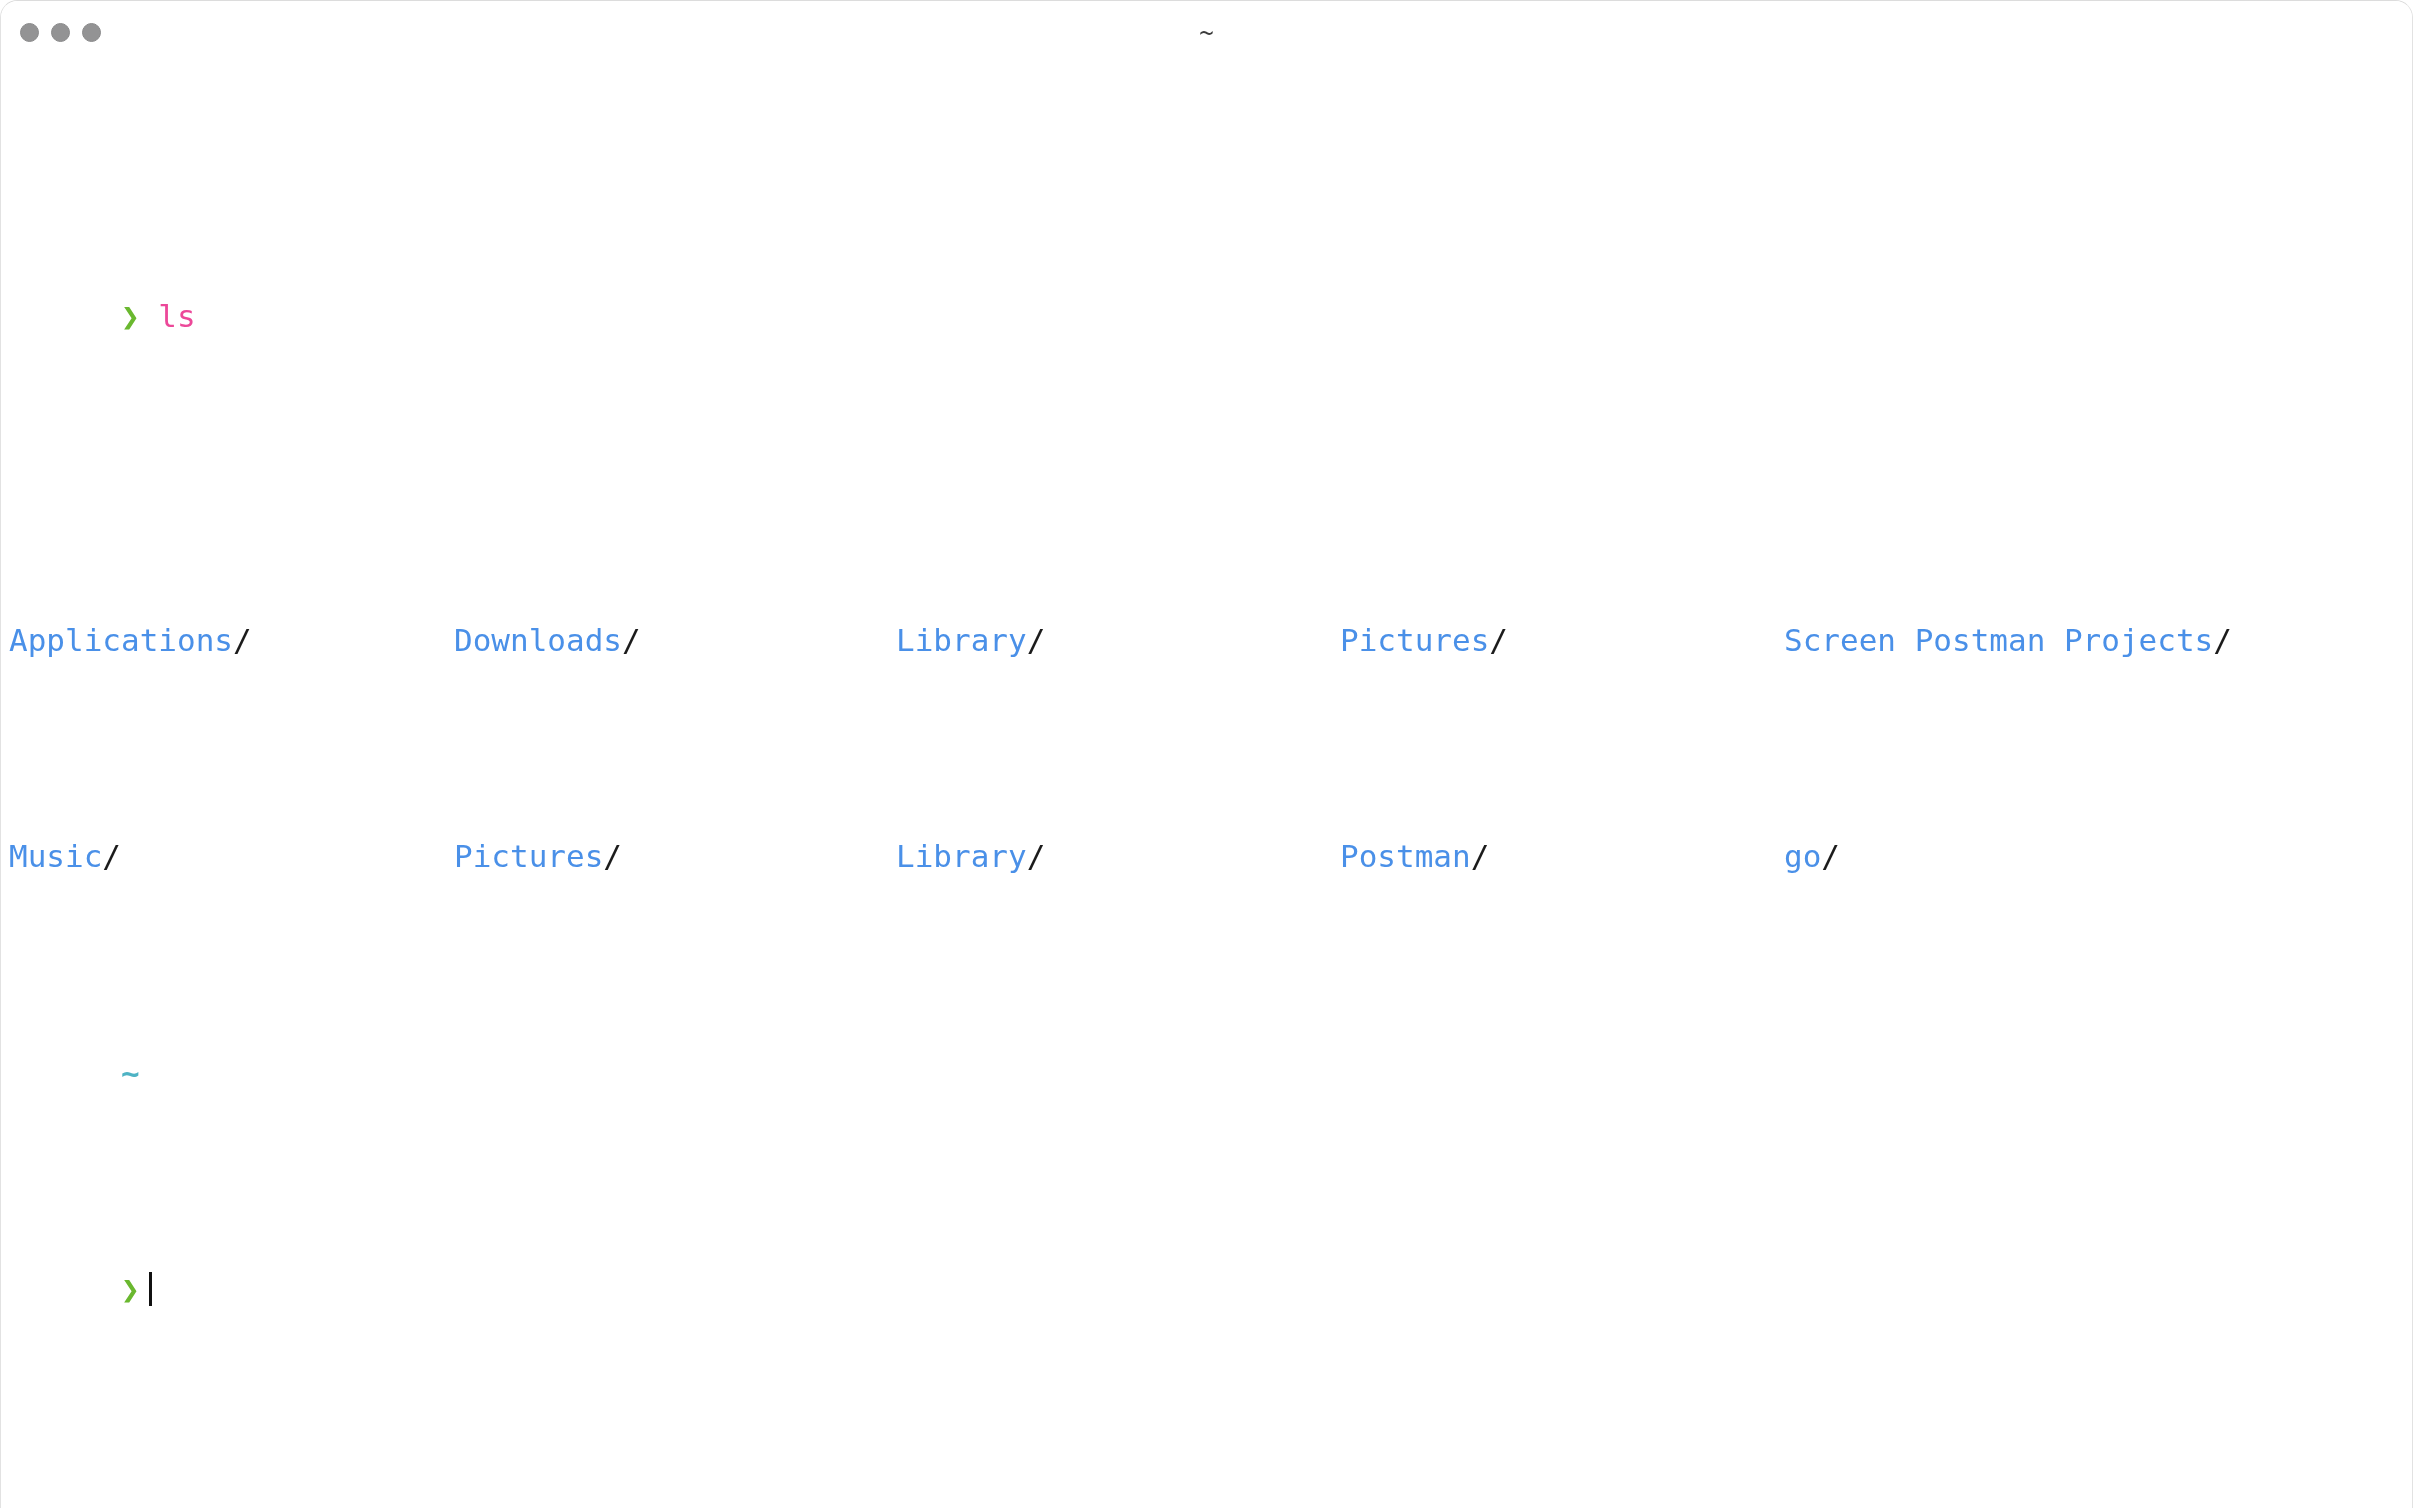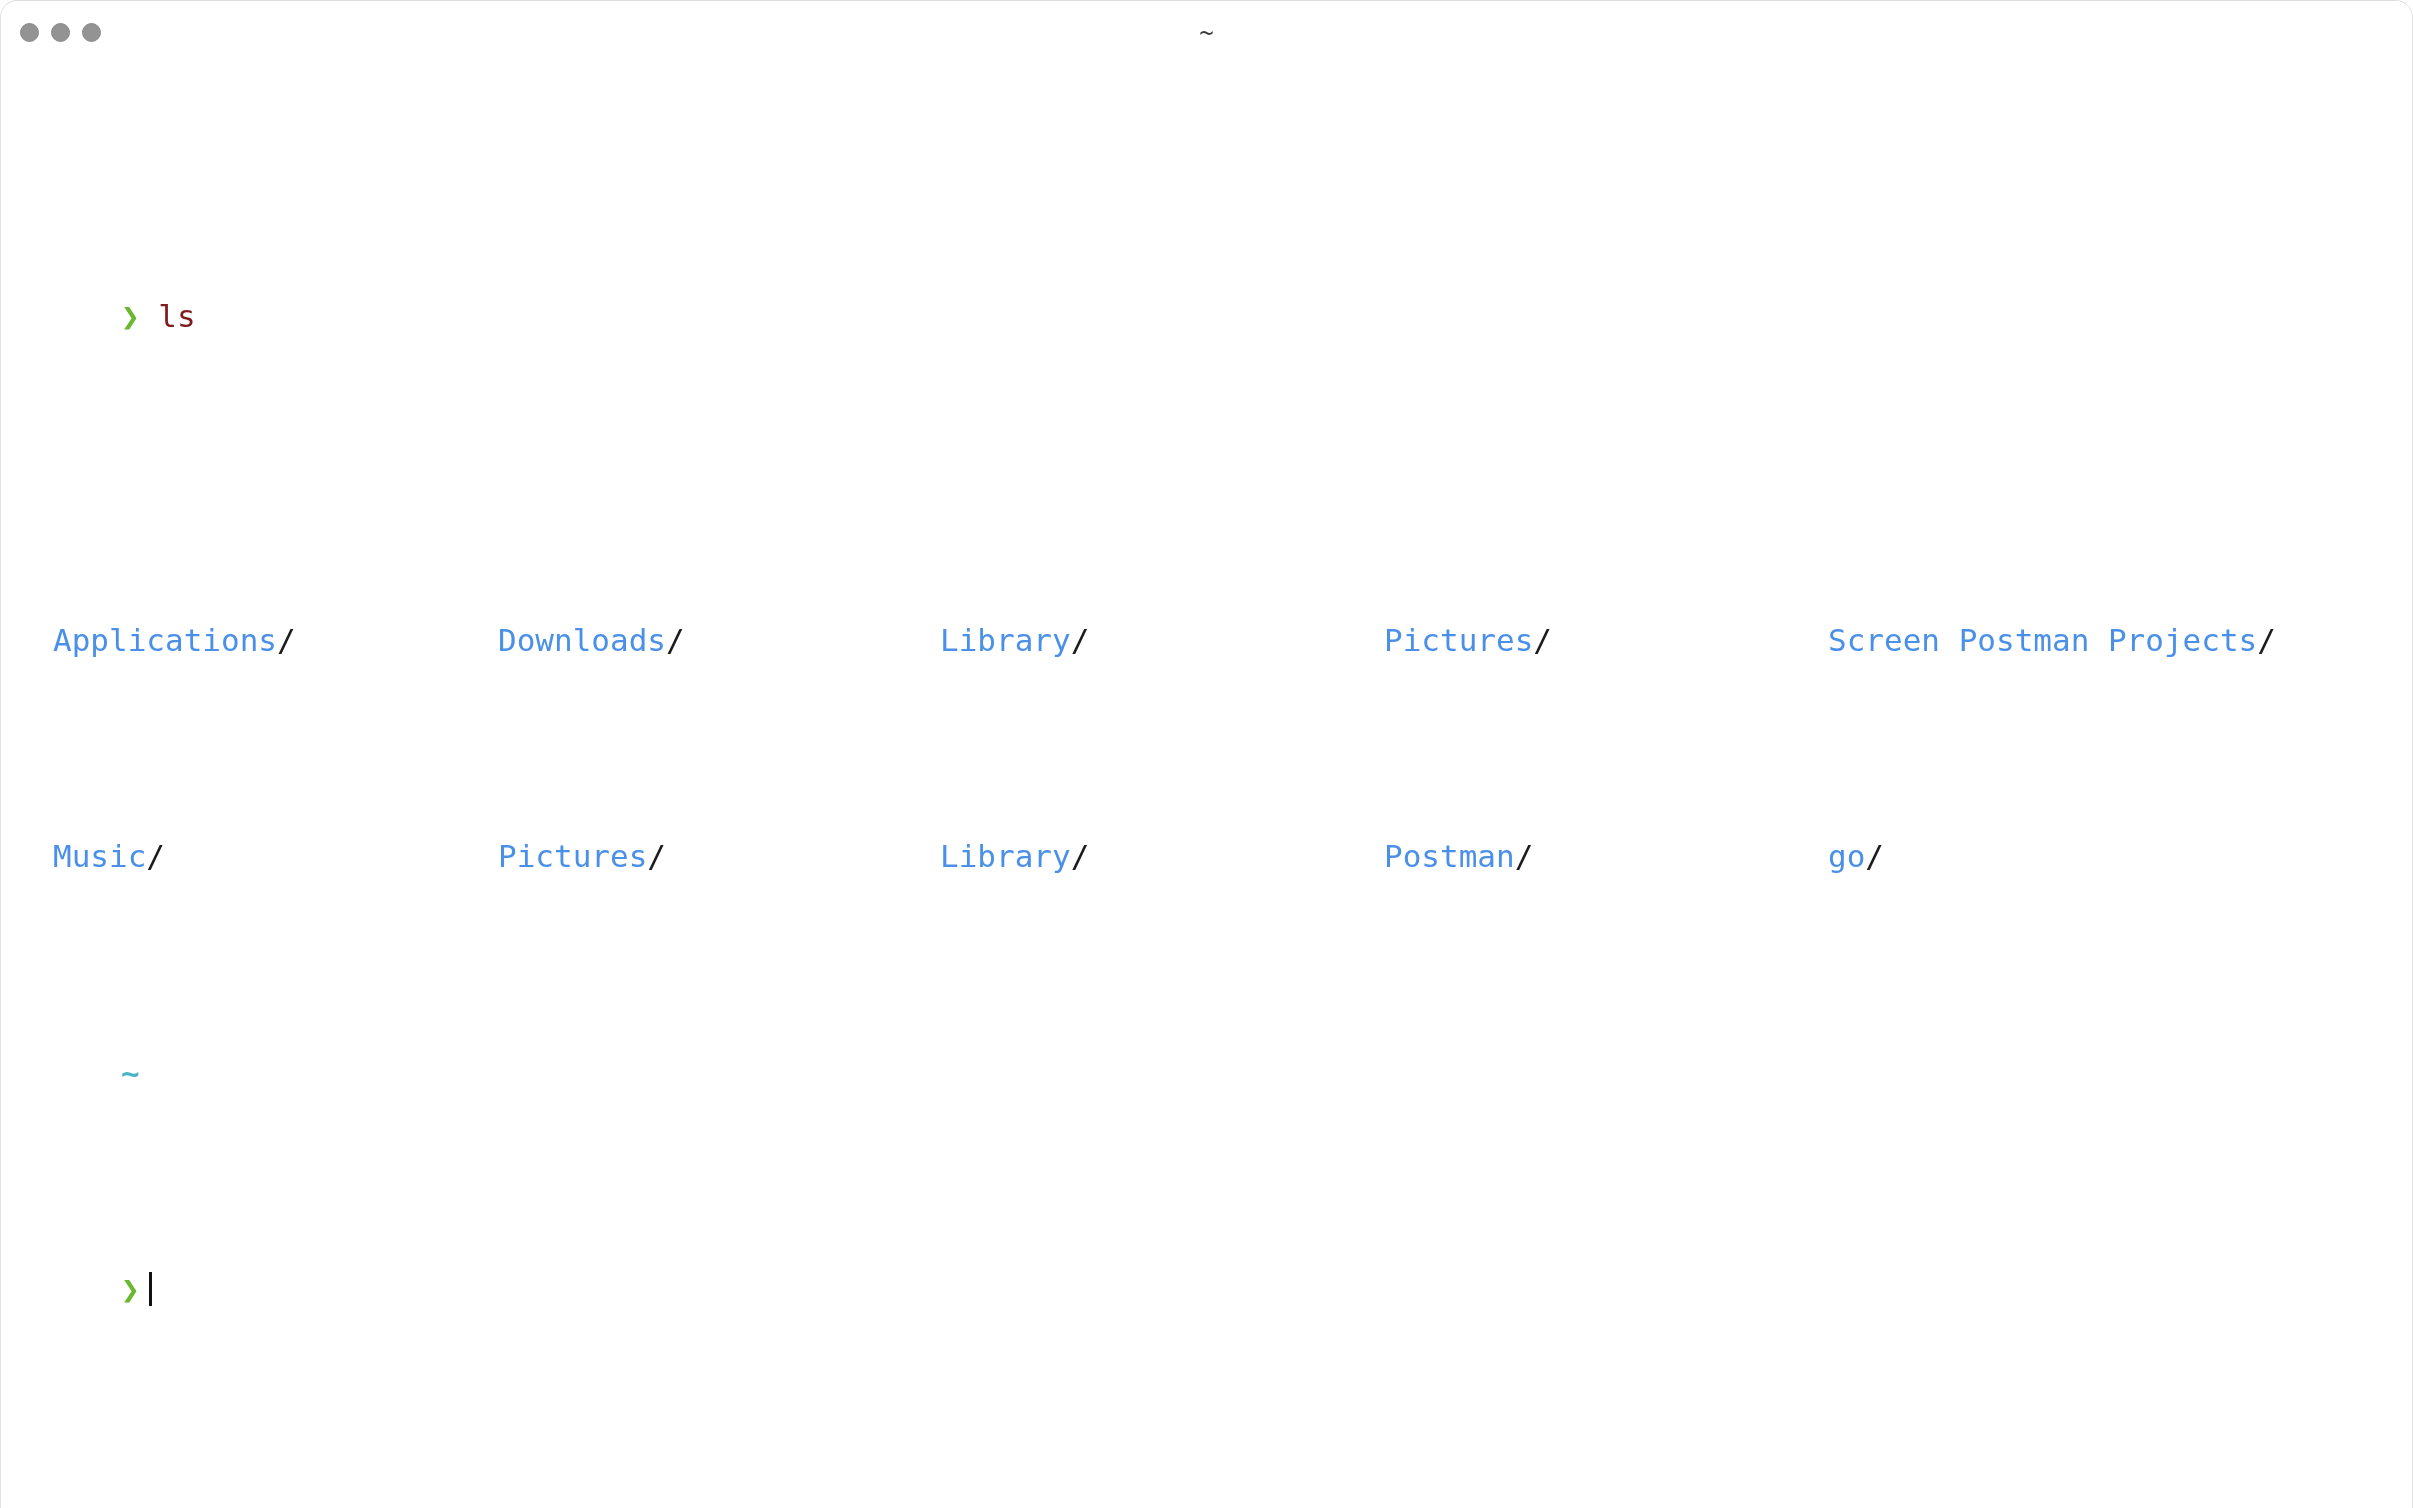--- a/index.html
+++ b/index.html
@@ -89,27 +89,26 @@
   .blank-line {
     height: 54px;
   }
 
   .prompt-chevron {
     color: #6AB82F;
     font-weight: 700;
   }
 
   .cmd {
-    color: #7f1d1d;
+    color: #ec4899;
   }
 
   .ls-grid {
     position: relative;
     height: 163px;
-    padding-left: 44px;
   }
 
   .ls-row {
     position: relative;
     height: 54px;
   }
 
   .ls-cell {
     position: absolute;
     top: 0;

